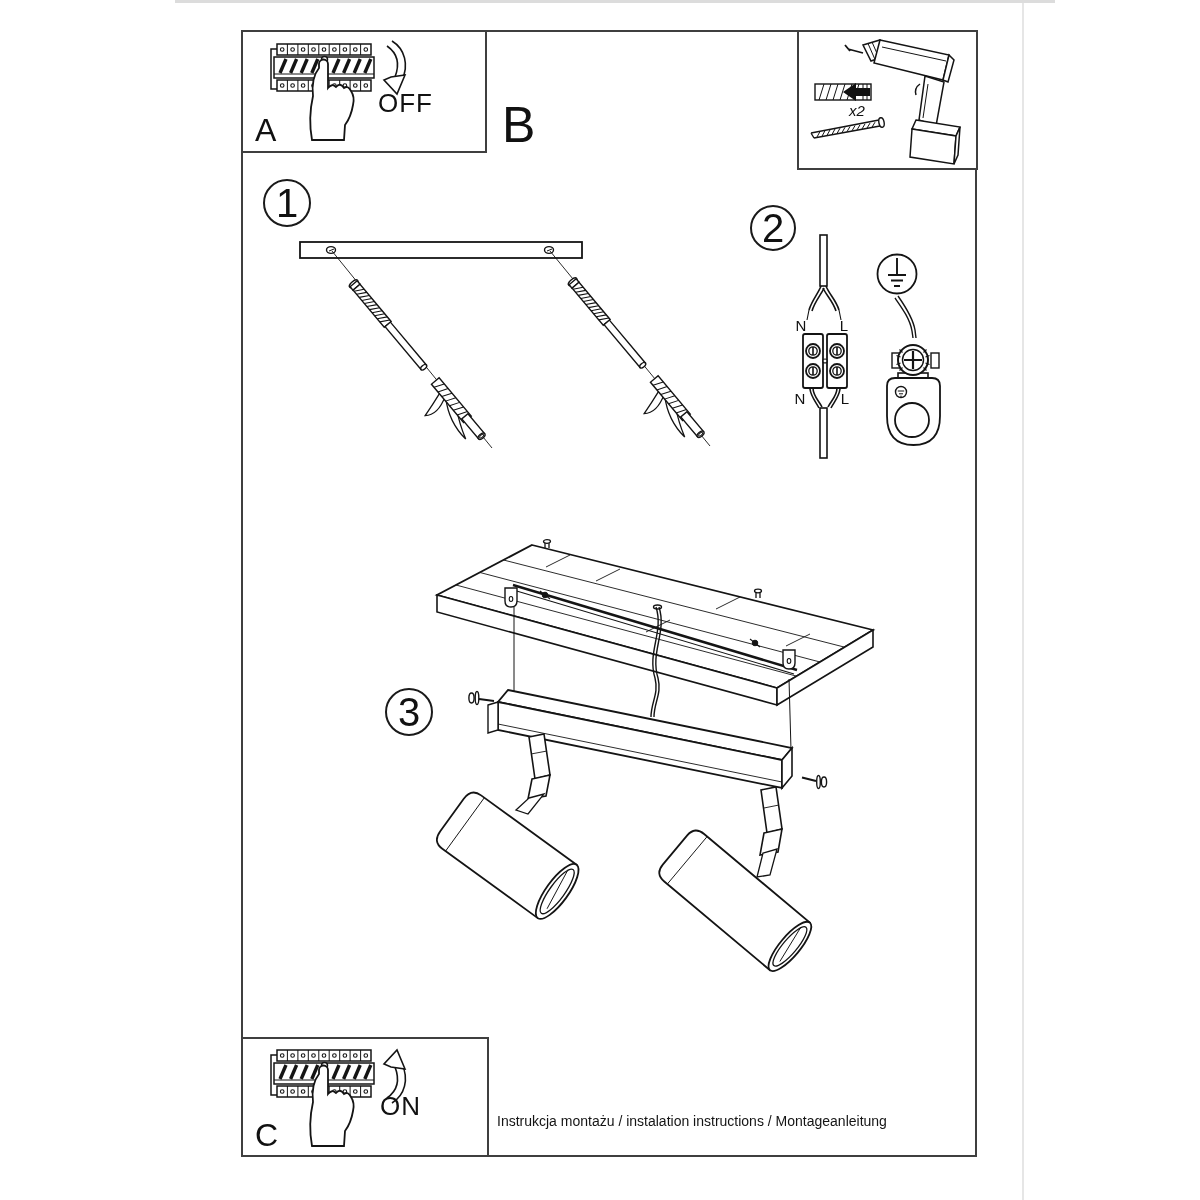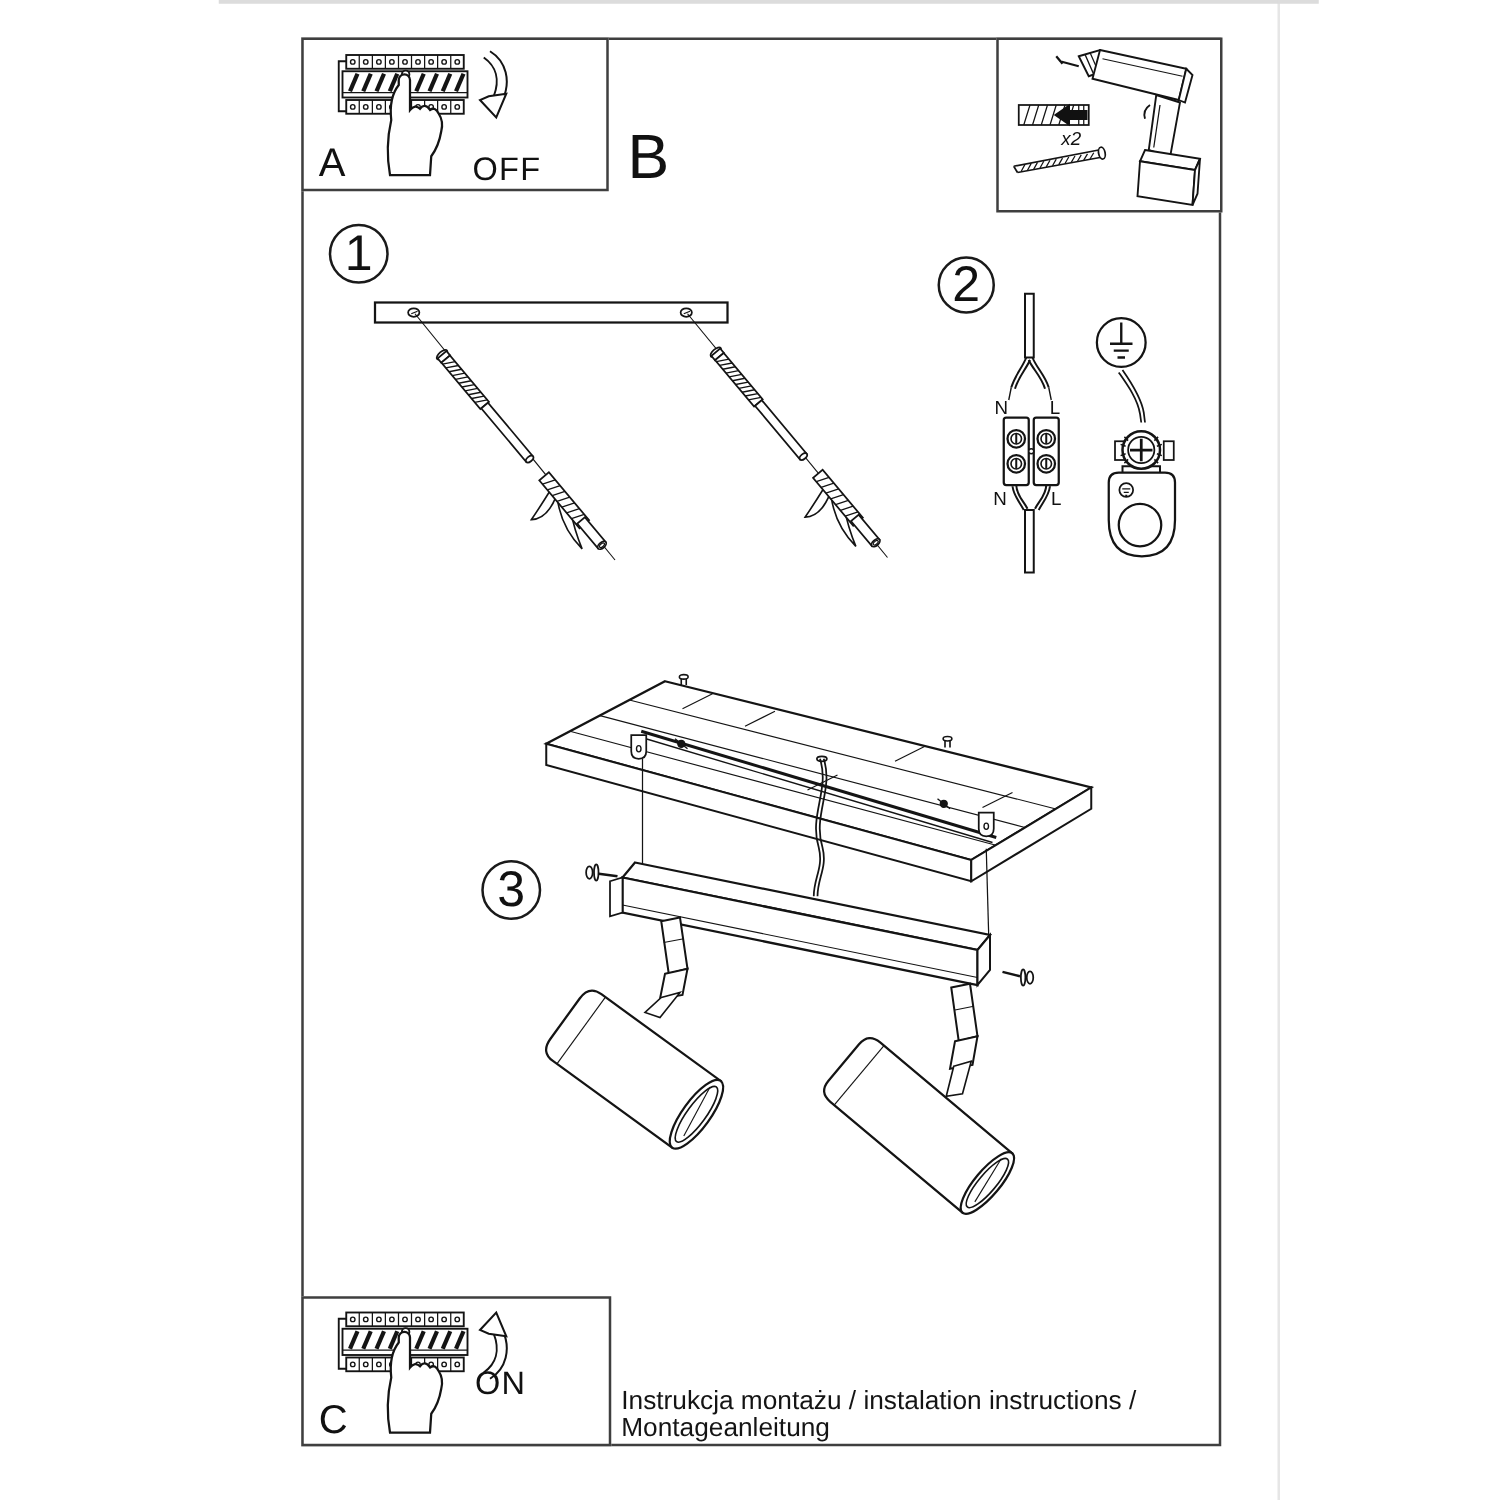--- a/index.html
+++ b/index.html
@@ -6,21 +6,21 @@
   #page{position:relative;width:1200px;height:1200px;background:#fff;overflow:hidden;
         font-family:"Liberation Sans",sans-serif;color:#111;}
   .abs{position:absolute;}
   .frame{border:2px solid #3f3f3f;background:#fff;box-sizing:border-box;}
   .edge{background:#dcdcdc;}
   .biglabel{font-size:32px;color:#111;}
   .actlabel{font-size:26px;letter-spacing:1px;color:#111;}
   .sectionB{font-size:50px;color:#111;}
   .stepbadge{border:2px solid #1a1a1a;border-radius:50%;display:flex;align-items:center;
              justify-content:center;font-size:40px;background:#fff;box-sizing:border-box;}
-  .footer{font-size:21px;line-height:22px;color:#141414;}
+  .footer{font-size:14px;line-height:22px;color:#141414;}
   svg{display:block;overflow:visible;}
   svg text{font-family:"Liberation Sans",sans-serif;fill:#111;}
 </style>
 </head>
 <body>
 
 <div id="page">
 
   <div class="abs edge" style="left:175px;top:0;width:880px;height:2.5px"></div>
   <div class="abs edge" style="left:1022px;top:0;width:1.5px;height:1200px;opacity:.7"></div>
@@ -99,21 +99,21 @@
   <div class="abs frame" style="left:241px;top:30px;width:736px;height:1127px"></div>
 
   <div class="abs frame" style="left:241px;top:30px;width:246px;height:123px">
     <svg class="abs" style="left:24px;top:10px" width="110" height="100" viewBox="0 0 110 100">
       <use href="#sym-breaker"></use>
     </svg>
     <svg class="abs" style="left:140px;top:7px" width="28" height="60" viewBox="0 0 28 60">
       <use href="#sym-arrow"></use>
     </svg>
     <div class="abs biglabel" style="left:12px;top:80px">A</div>
-    <div class="abs actlabel" style="left:135px;top:88px">OFF</div>
+    <div class="abs actlabel" style="left:135px;top:56px">OFF</div>
   </div>
 
   <div class="abs sectionB" style="left:502px;top:96px">B</div>
 
   <div class="abs frame" style="left:797px;top:30px;width:181px;height:140px">
     <svg width="177" height="135" viewBox="0 0 177 135">
       <g stroke="#141414" stroke-width="1.5" fill="none">
         <path d="M46,13 l5,6 M49,17 L64,21" stroke-width="1.8"></path>
         <polygon points="64,13 81,8 89,23 72,29" fill="#fff"></polygon>
         <path d="M69,11.5 L76,27.5 M73,10 L80,26" stroke-width="1"></path>

